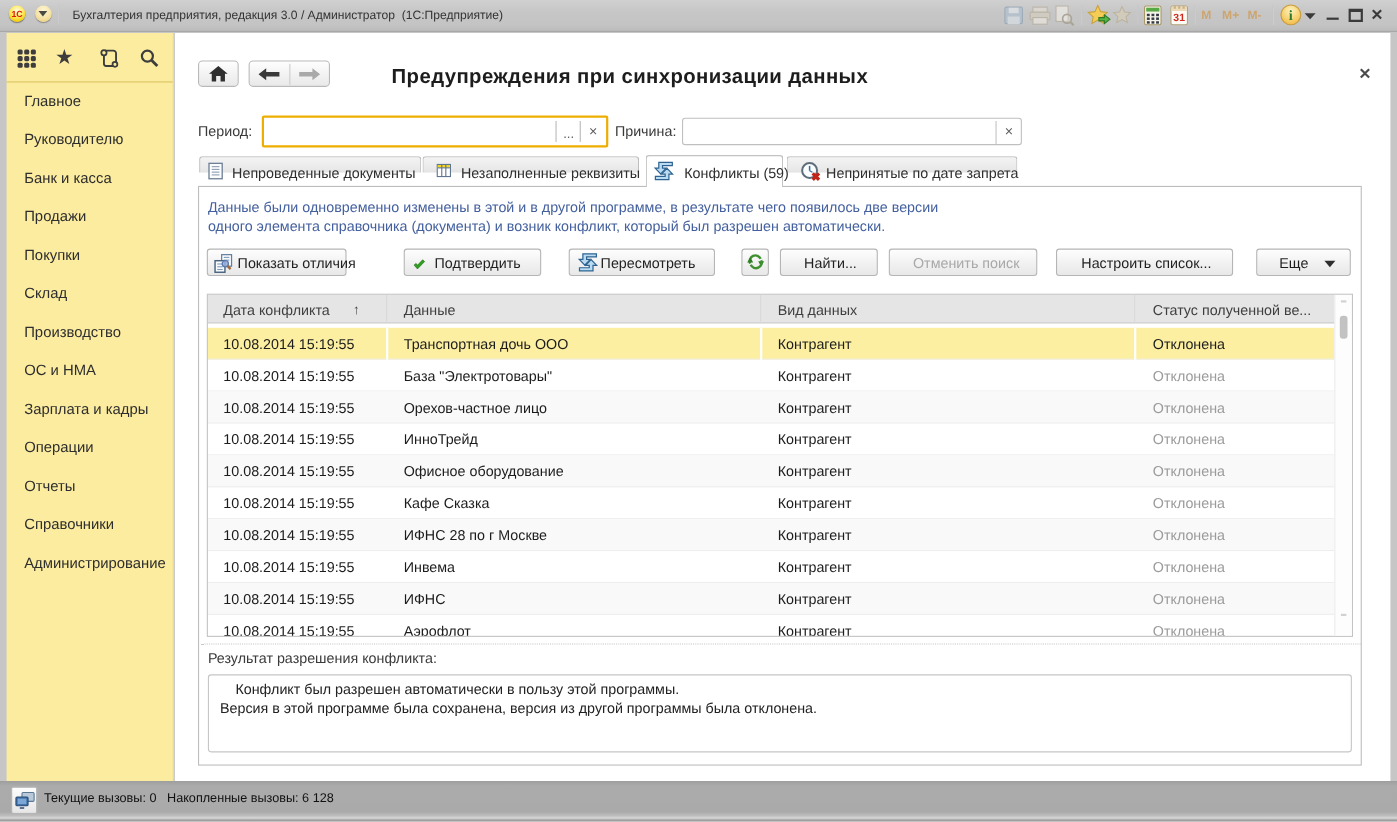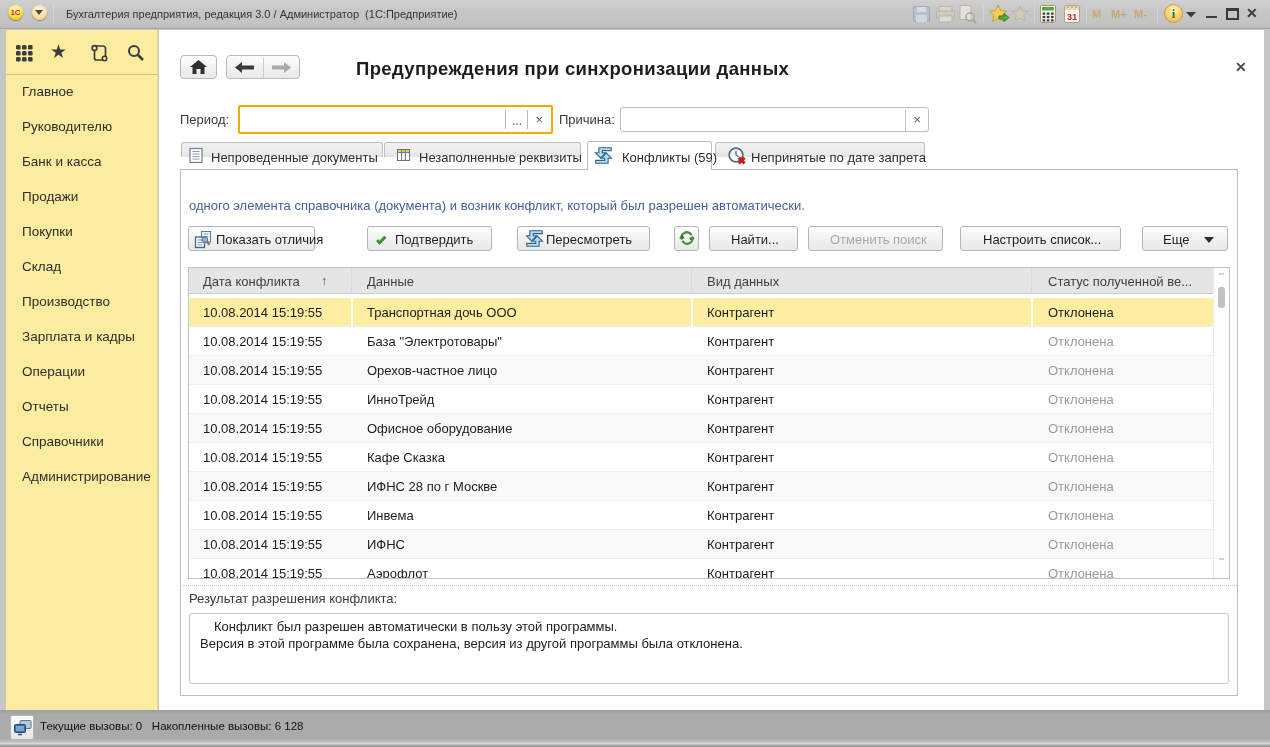--- a/index.html
+++ b/index.html
@@ -201,20 +201,21 @@
         </svg>
     </div>
     <div id="sbmenu">
       <div>Главное</div>
       <div>Руководителю</div>
       <div>Банк и касса</div>
       <div>Продажи</div>
       <div>Покупки</div>
       <div>Склад</div>
       <div>Производство</div>
+      <div>ОС и НМА</div>
       <div>Зарплата и кадры</div>
       <div>Операции</div>
       <div>Отчеты</div>
       <div>Справочники</div>
       <div>Администрирование</div>
     </div>
   </div>
 
   <div id="content">
     <div class="navbtn" id="homebtn" style="left:21px; top:25px; width:37px; height:24px;"></div>
@@ -277,20 +278,21 @@
         <path d="M0.8 16.3 L0.8 13.4 L9.7 13.4 L9.7 11.2 L6.4 11.2 L11.4 6 L16.4 11.2 L13.1 11.2 L13.1 16.3 Z" fill="#b9dcf2" stroke="#2e6391" stroke-width="1.1"></path>
       </svg>
     <svg id="tabico4" style="left:569px; top:117px; z-index:6;" width="18" height="18">
         <circle cx="8" cy="8" r="6.8" fill="#fbfdfe" stroke="#5f6d7a" stroke-width="1.8"></circle>
         <line x1="8" y1="3.8" x2="8" y2="8.2" stroke="#3a6ea8" stroke-width="1.4"></line>
         <line x1="8" y1="8.2" x2="10.6" y2="9.6" stroke="#3a6ea8" stroke-width="1.2"></line>
         <path d="M10.8 10.6 L16.6 16.4 M16.6 10.6 L10.8 16.4" stroke="#c32318" stroke-width="3"></path>
       </svg>
 
     <div id="panel">
+      <div class="bluetext" style="top:11px;">Данные были одновременно изменены в этой и в другой программе, в результате чего появилось две версии</div>
       <div class="bluetext" style="top:28px;">одного элемента справочника (документа) и возник конфликт, который был разрешен автоматически.</div>
 
       <div class="btn" style="left:7px; width:127px;">
           <span class="blab" style="left:27px;">Показать отличия</span>
         </div>
       <div class="btn" style="left:186px; width:125px;">
           <span class="blab" style="left:27px;">Подтвердить</span>
         </div>
       <div class="btn" style="left:336px; width:133px;">
           <span class="blab" style="left:28px;">Пересмотреть</span>

